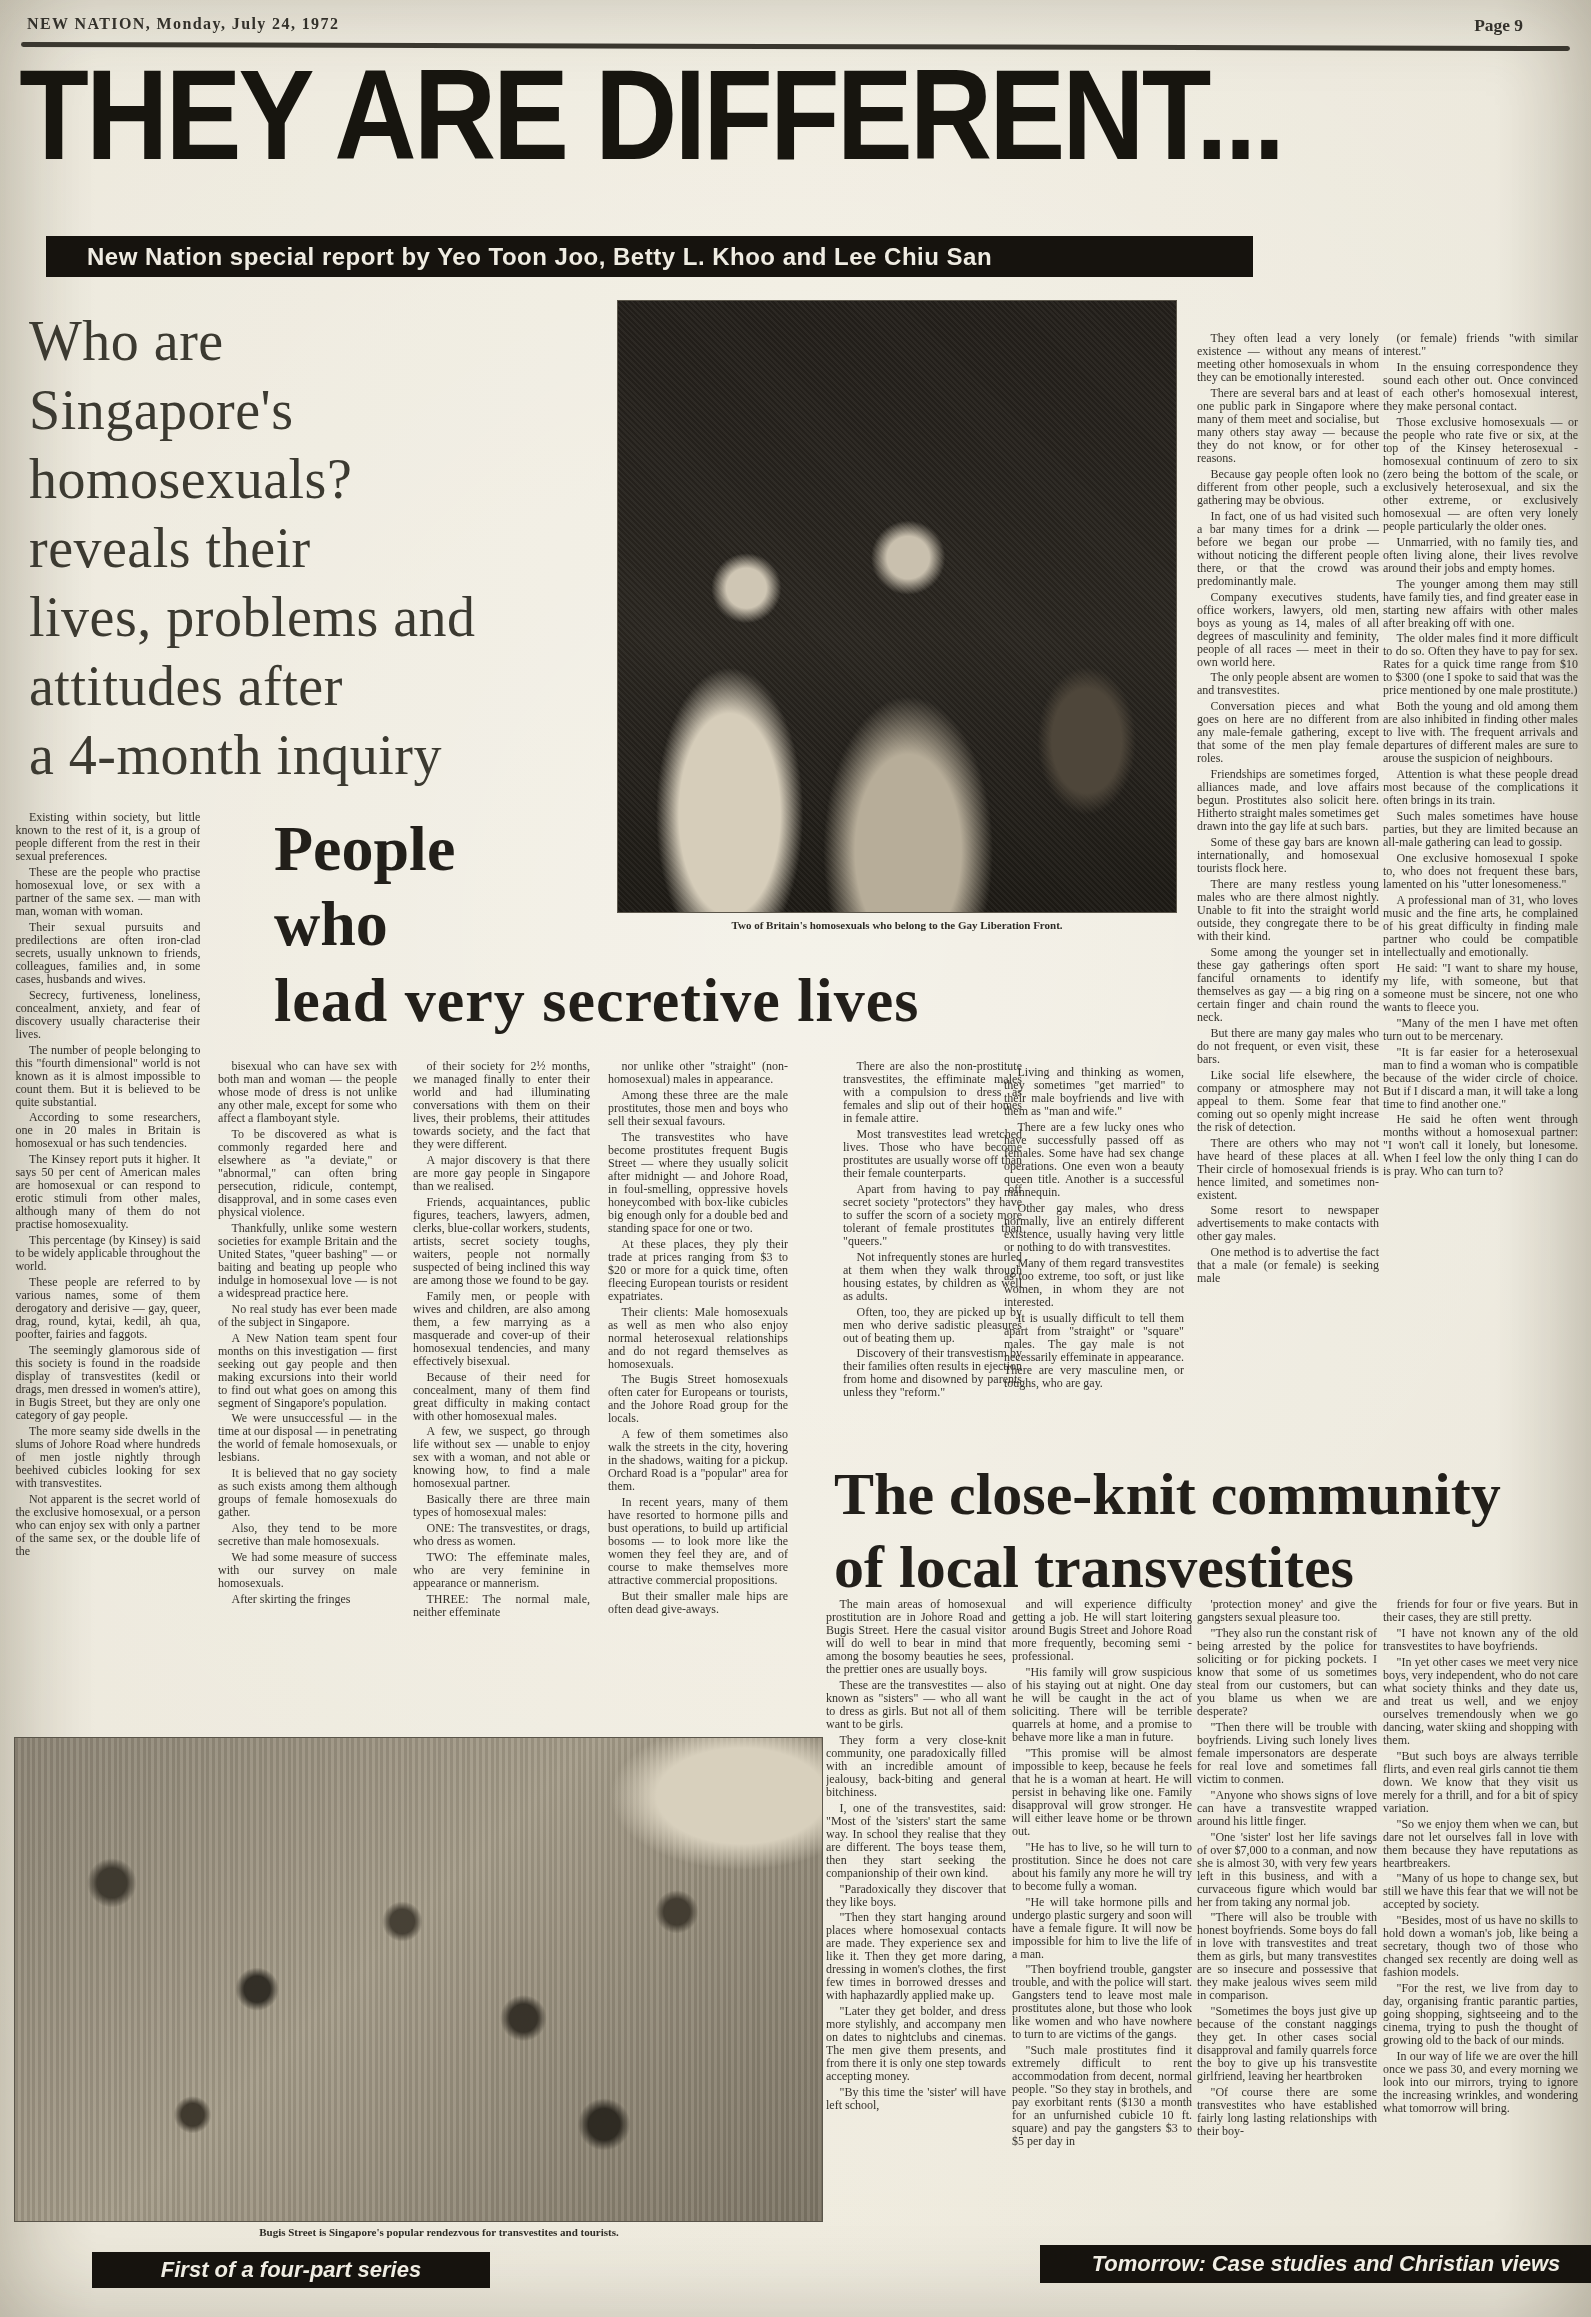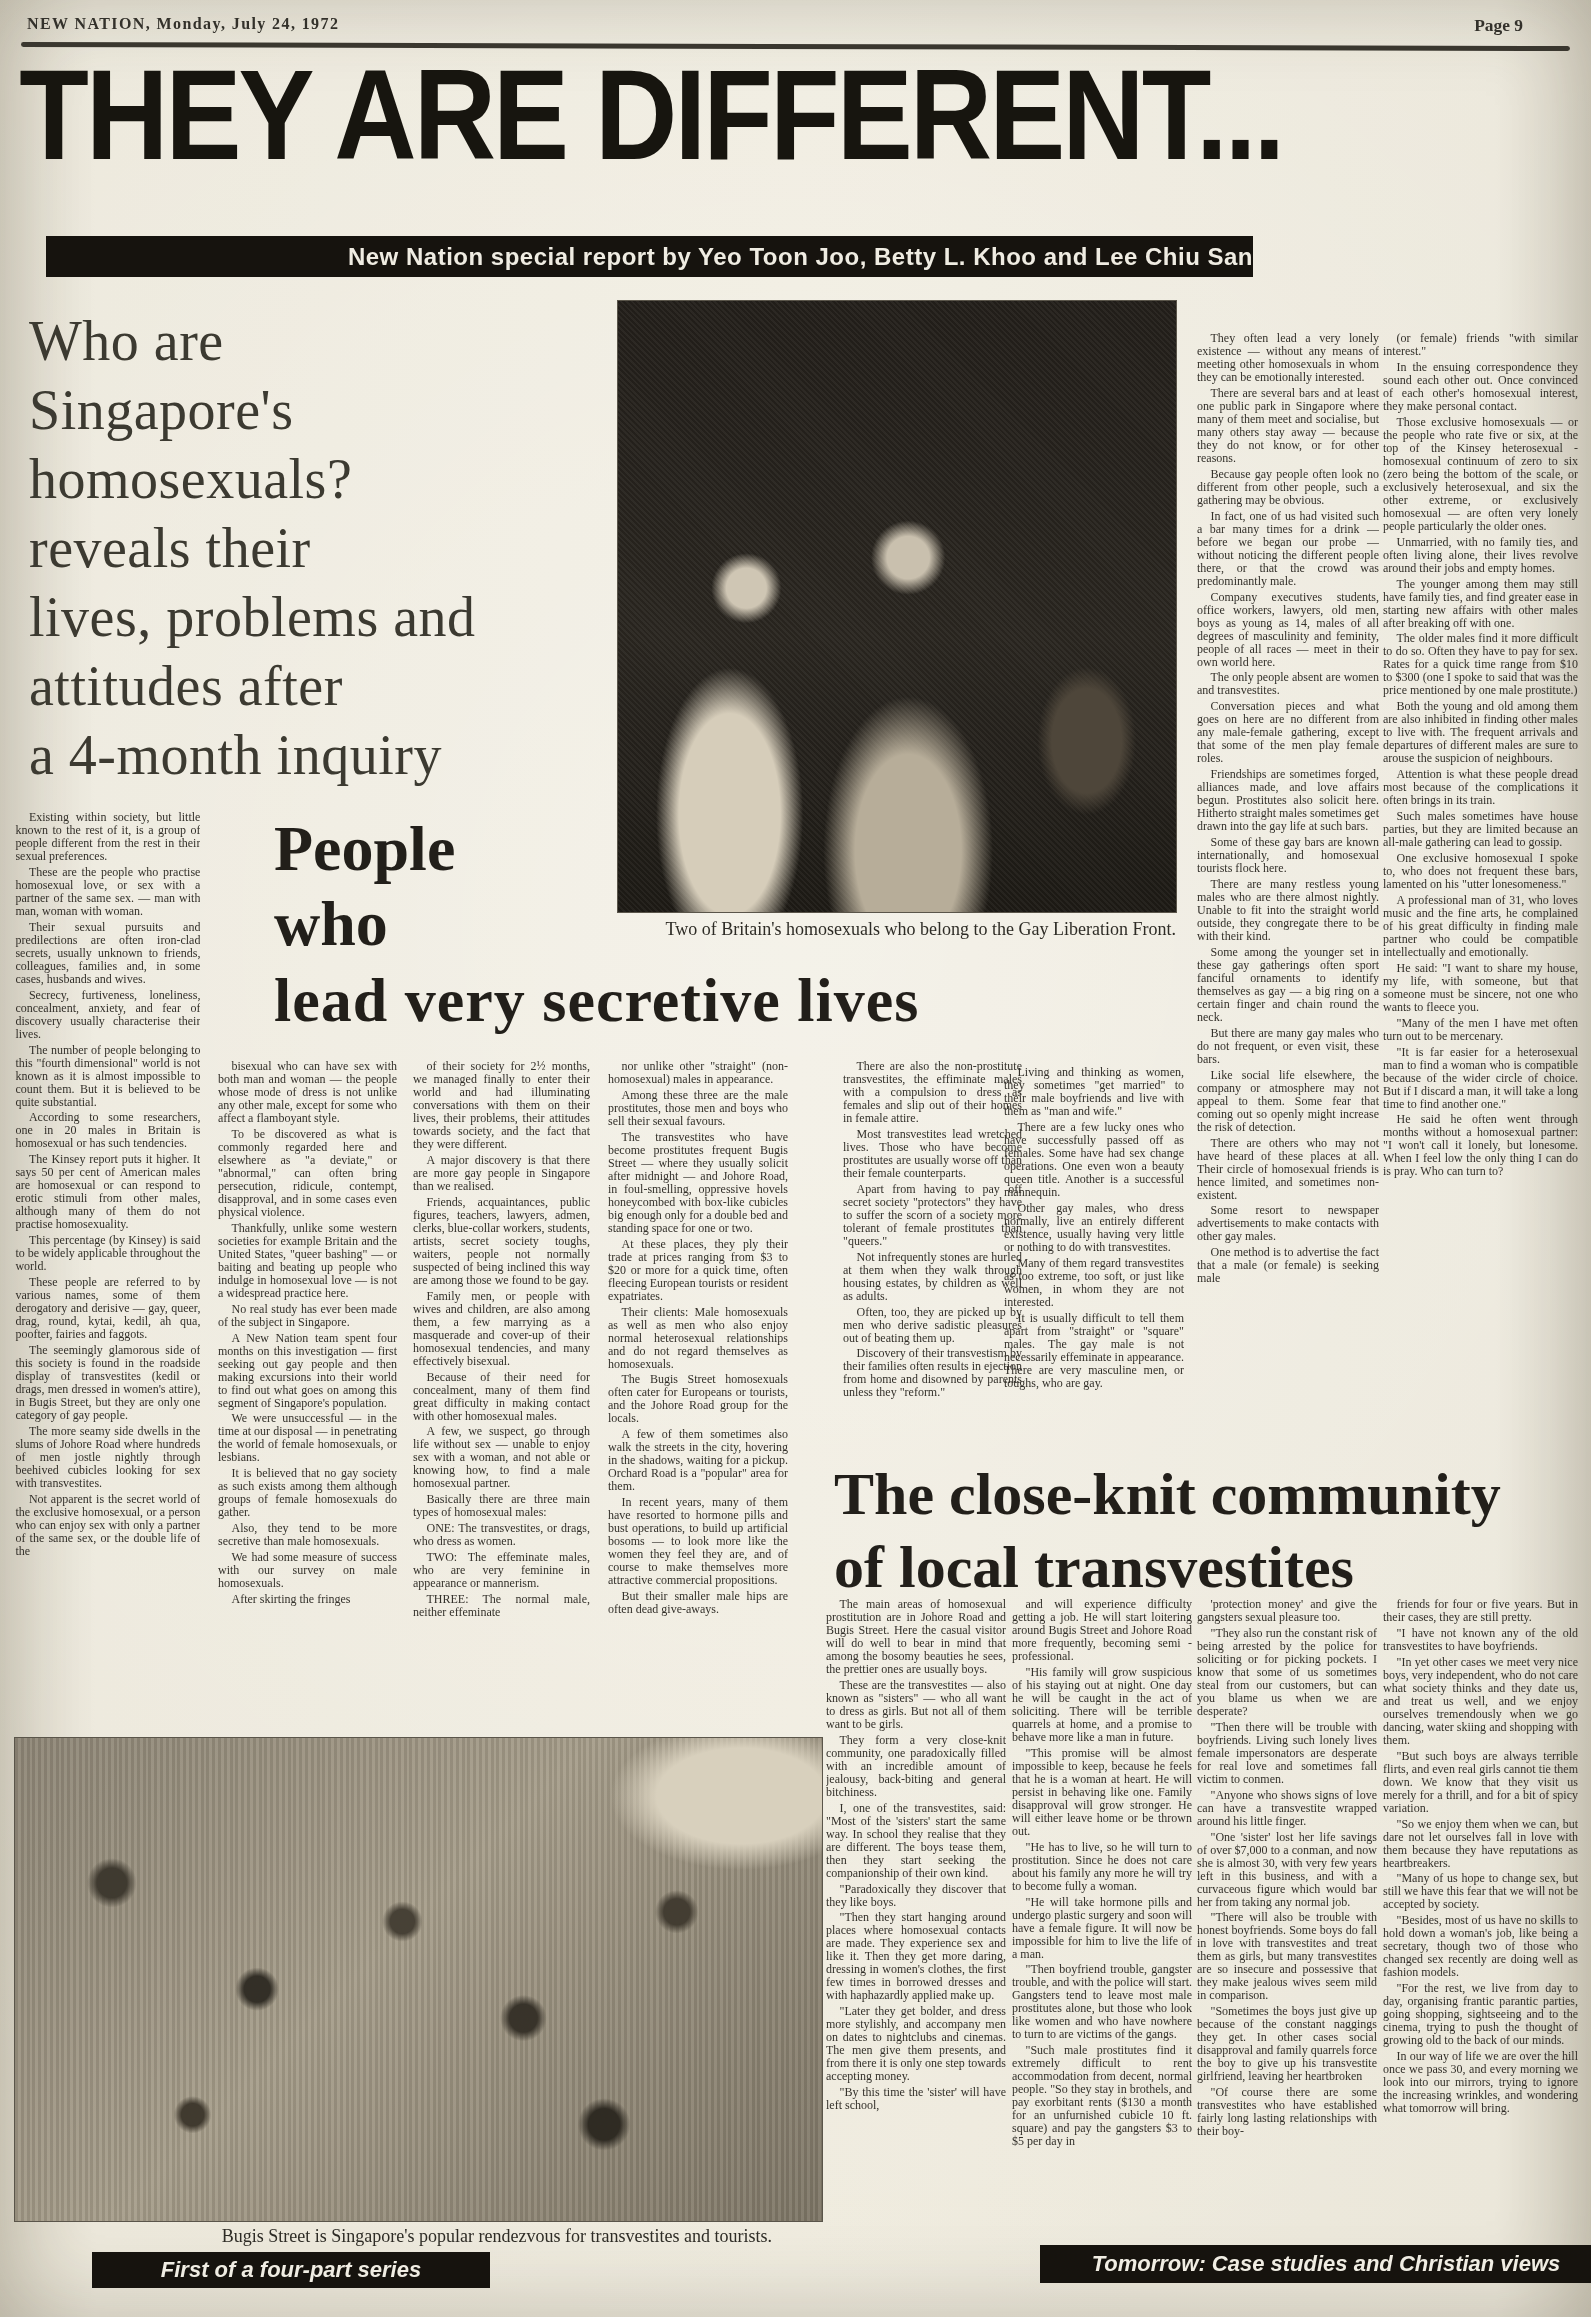--- a/index.html
+++ b/index.html
@@ -11,21 +11,21 @@
     font-family:"Liberation Serif", serif;
     color:#2b2923;
     box-shadow:inset 0 0 87px rgba(60,50,30,.25);}
   .masthead-left{position:absolute;left:27px;top:15.4px;font-weight:bold;font-size:16px;letter-spacing:1.4px;color:#33312b;}
   .masthead-right{position:absolute;right:68px;top:15.4px;font-weight:bold;font-size:17.4px;color:#33312b;}
   .masthead-rule{position:absolute;left:21px;top:44px;width:1549px;height:4.8px;background:#3a372f;border-radius:2.9px;transform:rotate(.15deg);}
   .headline{position:absolute;left:19.3px;top:41px;width:1564px;
     font-family:"Liberation Sans",sans-serif;font-weight:bold;font-size:114px;
     letter-spacing:-2.9px;color:#17150f;transform:scaleY(1.12);transform-origin:left top;white-space:nowrap;}
   .byline-bar{position:absolute;left:46px;top:236px;width:1207px;height:41px;background:#16130e;
-    display:flex;align-items:center;justify-content:flex-end;}
+    display:flex;align-items:center;}
   .byline-bar span{font-family:"Liberation Sans",sans-serif;font-weight:bold;font-size:24px;color:#efece2;
     padding-left:41px;letter-spacing:0.5px;white-space:nowrap;}
   .intro{position:absolute;left:29px;top:307px;width:454px;}
   .intro-line{font-size:56px;line-height:69px;color:#3c3a31;letter-spacing:0.5px;}
   .photo{position:absolute;box-shadow:0 0 0 1px #5a554a;}
   .photo1{left:618px;top:301px;width:558px;height:611px;
     background:
       radial-gradient(circle 50px at 23% 47%, #cfc6b4 0 40%, rgba(0,0,0,0) 70%),
       radial-gradient(circle 53px at 52% 42%, #c9c0ae 0 40%, rgba(0,0,0,0) 70%),
       radial-gradient(ellipse 92px 183px at 20% 84%, #d6cdba 0 55%, rgba(0,0,0,0) 80%),
@@ -38,21 +38,21 @@
       radial-gradient(circle 33px at 12% 30%, #3f3a30 0 45%, rgba(0,0,0,0) 75%),
       radial-gradient(circle 29px at 30% 52%, #332f27 0 45%, rgba(0,0,0,0) 75%),
       radial-gradient(circle 27px at 48% 38%, #474136 0 45%, rgba(0,0,0,0) 75%),
       radial-gradient(circle 31px at 63% 58%, #38332a 0 45%, rgba(0,0,0,0) 75%),
       radial-gradient(circle 29px at 82% 36%, #433d32 0 45%, rgba(0,0,0,0) 75%),
       radial-gradient(circle 35px at 73% 80%, #2f2b23 0 45%, rgba(0,0,0,0) 75%),
       radial-gradient(circle 25px at 22% 78%, #403a2f 0 45%, rgba(0,0,0,0) 75%),
       radial-gradient(ellipse 154px 87px at 90% 12%, #d8d0bd 0 55%, rgba(0,0,0,0) 85%),
       repeating-linear-gradient(90deg, rgba(0,0,0,.08) 0 2.9px, rgba(255,255,255,.06) 2.9px 5.8px),
       linear-gradient(135deg,#8e8676 0%, #a69d8a 45%, #7e7666 100%);}
-  .caption{position:absolute;font-weight:normal;font-size:18px;text-align:right;color:#2e2c26;}
+  .caption{position:absolute;font-weight:bold;font-size:11px;text-align:center;color:#2e2c26;}
   .caption1{left:618px;top:919px;width:558px;}
   .caption2{left:106px;top:2226px;width:666px;}
   .lead-heading div{font-weight:bold;color:#221f1a;line-height:1;}
   .lh1{position:absolute;left:274px;top:817px;font-size:64px;}
   .lh2{position:absolute;left:274px;top:892px;font-size:64px;}
   .lh3{position:absolute;left:274px;top:969px;font-size:62px;white-space:nowrap;letter-spacing:1px;}
   .ck-head{position:absolute;font-weight:bold;color:#221f1a;white-space:nowrap;line-height:1;}
   .ckh1{left:834px;top:1464px;font-size:60px;}
   .ckh2{left:834px;top:1537px;font-size:60px;}
   .col{position:absolute;overflow:hidden;text-align:justify;font-size:12px;line-height:13px;color:#33302a;}

